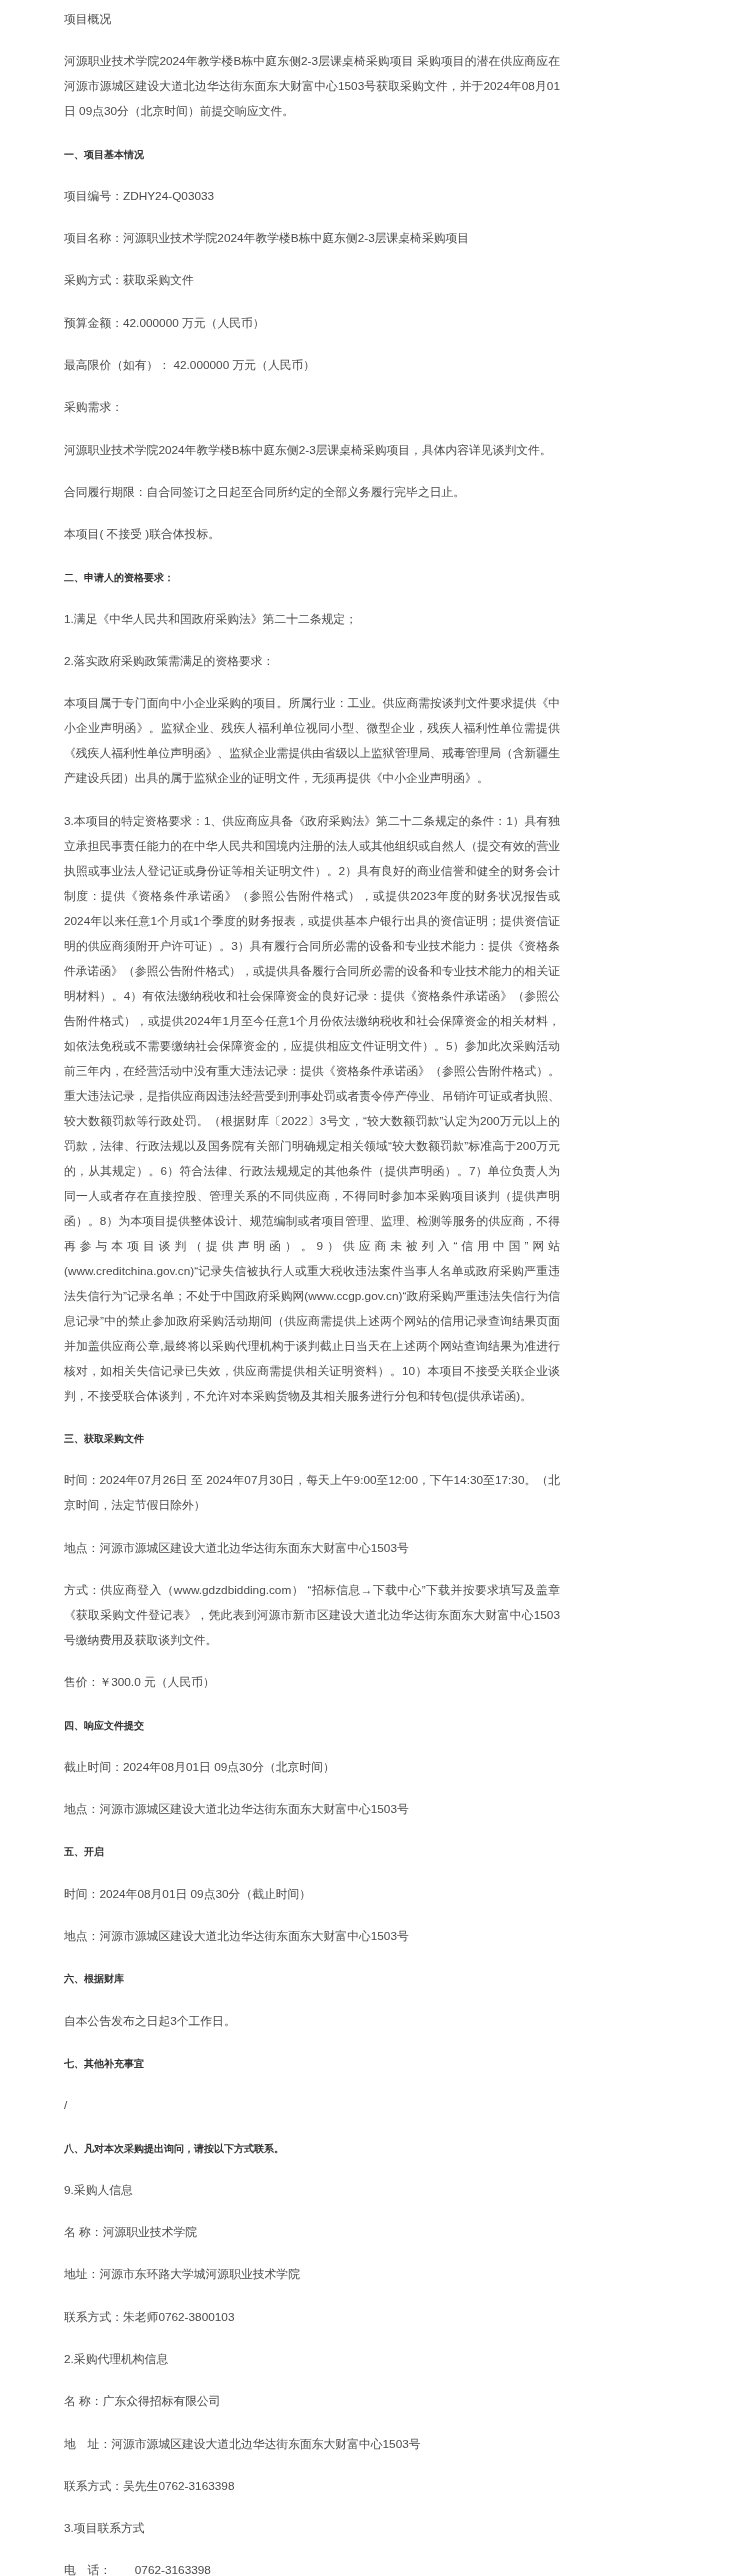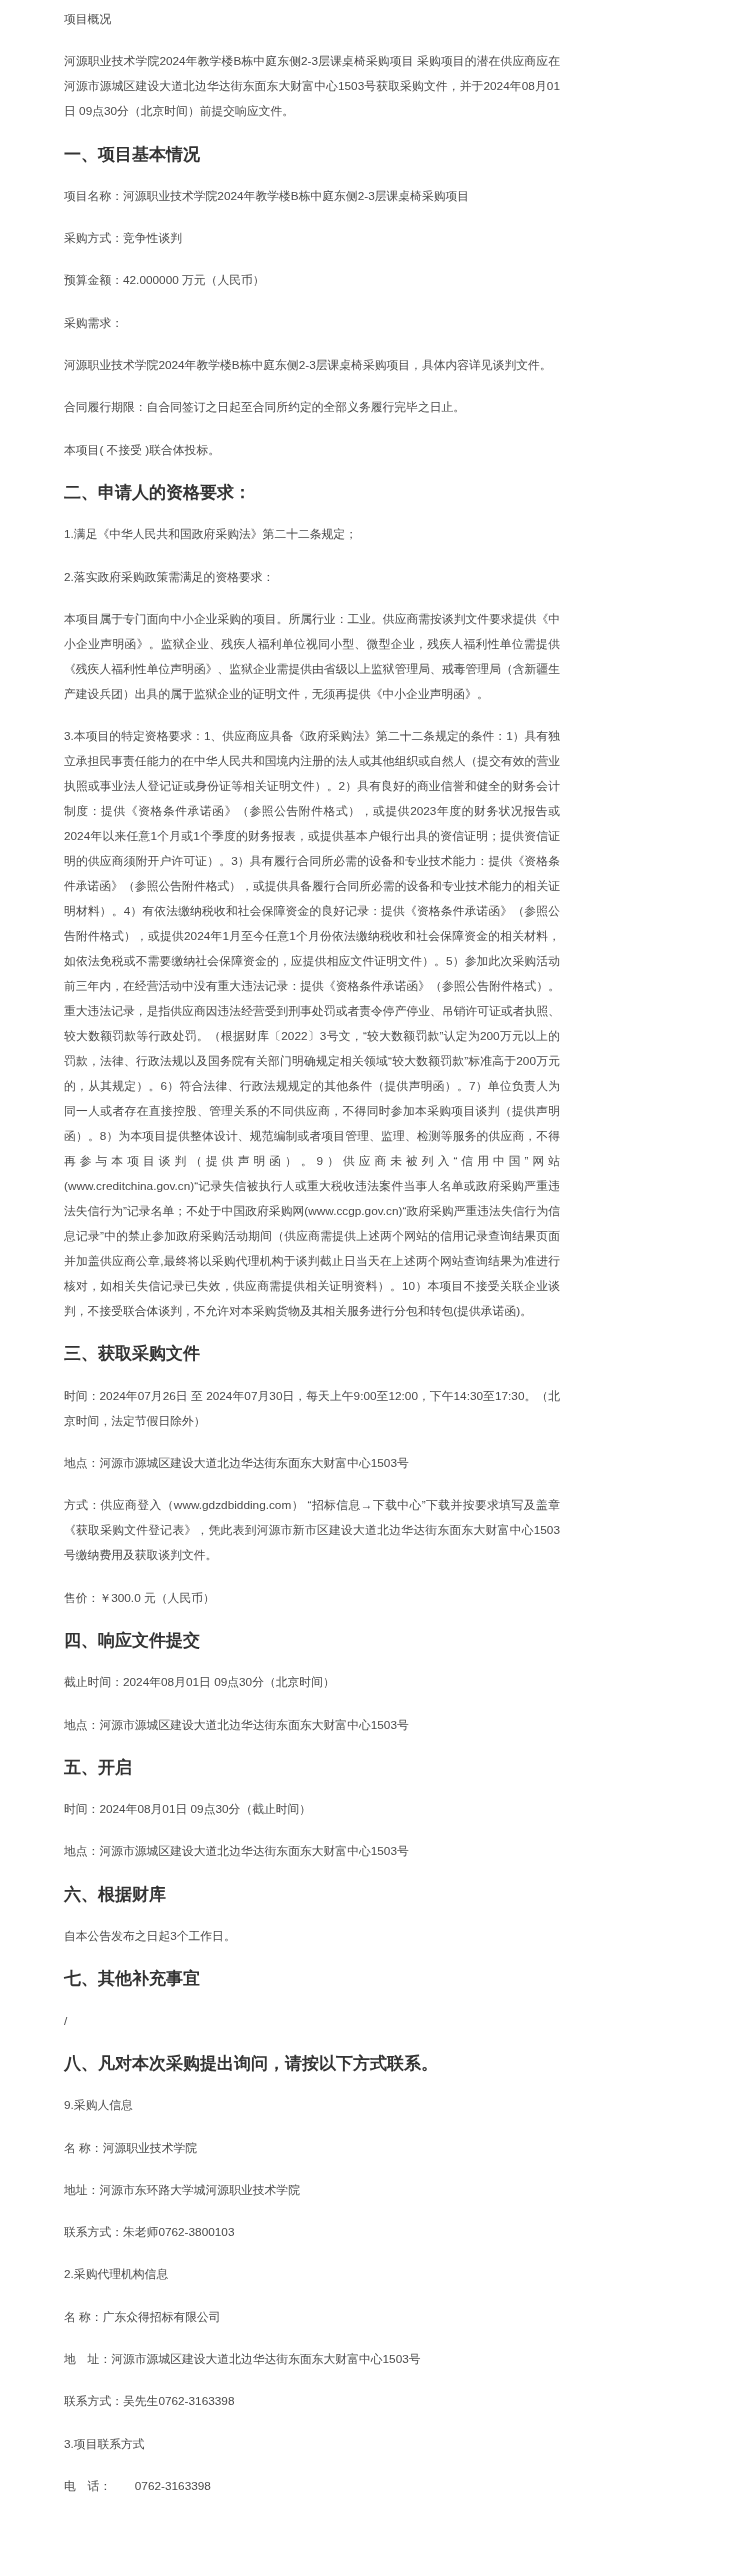--- a/index.html
+++ b/index.html
@@ -21,43 +21,45 @@
   .title, .para {
     font-size: 11.8px;
     line-height: 25px;
     color: #4a4a4a;
     font-weight: 400;
     margin: 0 0 17.3px 0;
     text-align: justify;
     word-wrap: break-word;
   }
   .heading {
-    font-size: 17px;
+    font-size: 10px;
     line-height: 25px;
     color: #333333;
     font-weight: 700;
     margin: 0 0 17.3px 0;
     text-align: justify;
   }
   section { margin: 0; padding: 0; }
 </style>
 </head>
 <body>
 
 <div class="doc">
   <p class="title">项目概况</p>
 
   <p class="para">河源职业技术学院2024年教学楼B栋中庭东侧2-3层课桌椅采购项目 采购项目的潜在供应商应在河源市源城区建设大道北边华达街东面东大财富中心1503号获取采购文件，并于2024年08月01日 09点30分（北京时间）前提交响应文件。</p>
 
   <div>
       <section>
         <h2 class="heading">一、项目基本情况</h2>
+        <p class="para">项目编号：ZDHY24-Q03033</p>
         <p class="para">项目名称：河源职业技术学院2024年教学楼B栋中庭东侧2-3层课桌椅采购项目</p>
-        <p class="para">采购方式：竞争性谈判</p>
+        <p class="para">采购方式：获取采购文件</p>
         <p class="para">预算金额：42.000000 万元（人民币）</p>
+        <p class="para">最高限价（如有）： 42.000000 万元（人民币）</p>
         <p class="para">采购需求：</p>
         <p class="para">河源职业技术学院2024年教学楼B栋中庭东侧2-3层课桌椅采购项目，具体内容详见谈判文件。</p>
         <p class="para">合同履行期限：自合同签订之日起至合同所约定的全部义务履行完毕之日止。</p>
         <p class="para">本项目( 不接受 )联合体投标。</p>
       </section>
       <section>
         <h2 class="heading">二、申请人的资格要求：</h2>
         <p class="para">1.满足《中华人民共和国政府采购法》第二十二条规定；</p>
         <p class="para">2.落实政府采购政策需满足的资格要求：</p>
         <p class="para">本项目属于专门面向中小企业采购的项目。所属行业：工业。供应商需按谈判文件要求提供《中小企业声明函》。监狱企业、残疾人福利单位视同小型、微型企业，残疾人福利性单位需提供《残疾人福利性单位声明函》、监狱企业需提供由省级以上监狱管理局、戒毒管理局（含新疆生产建设兵团）出具的属于监狱企业的证明文件，无须再提供《中小企业声明函》。</p>

